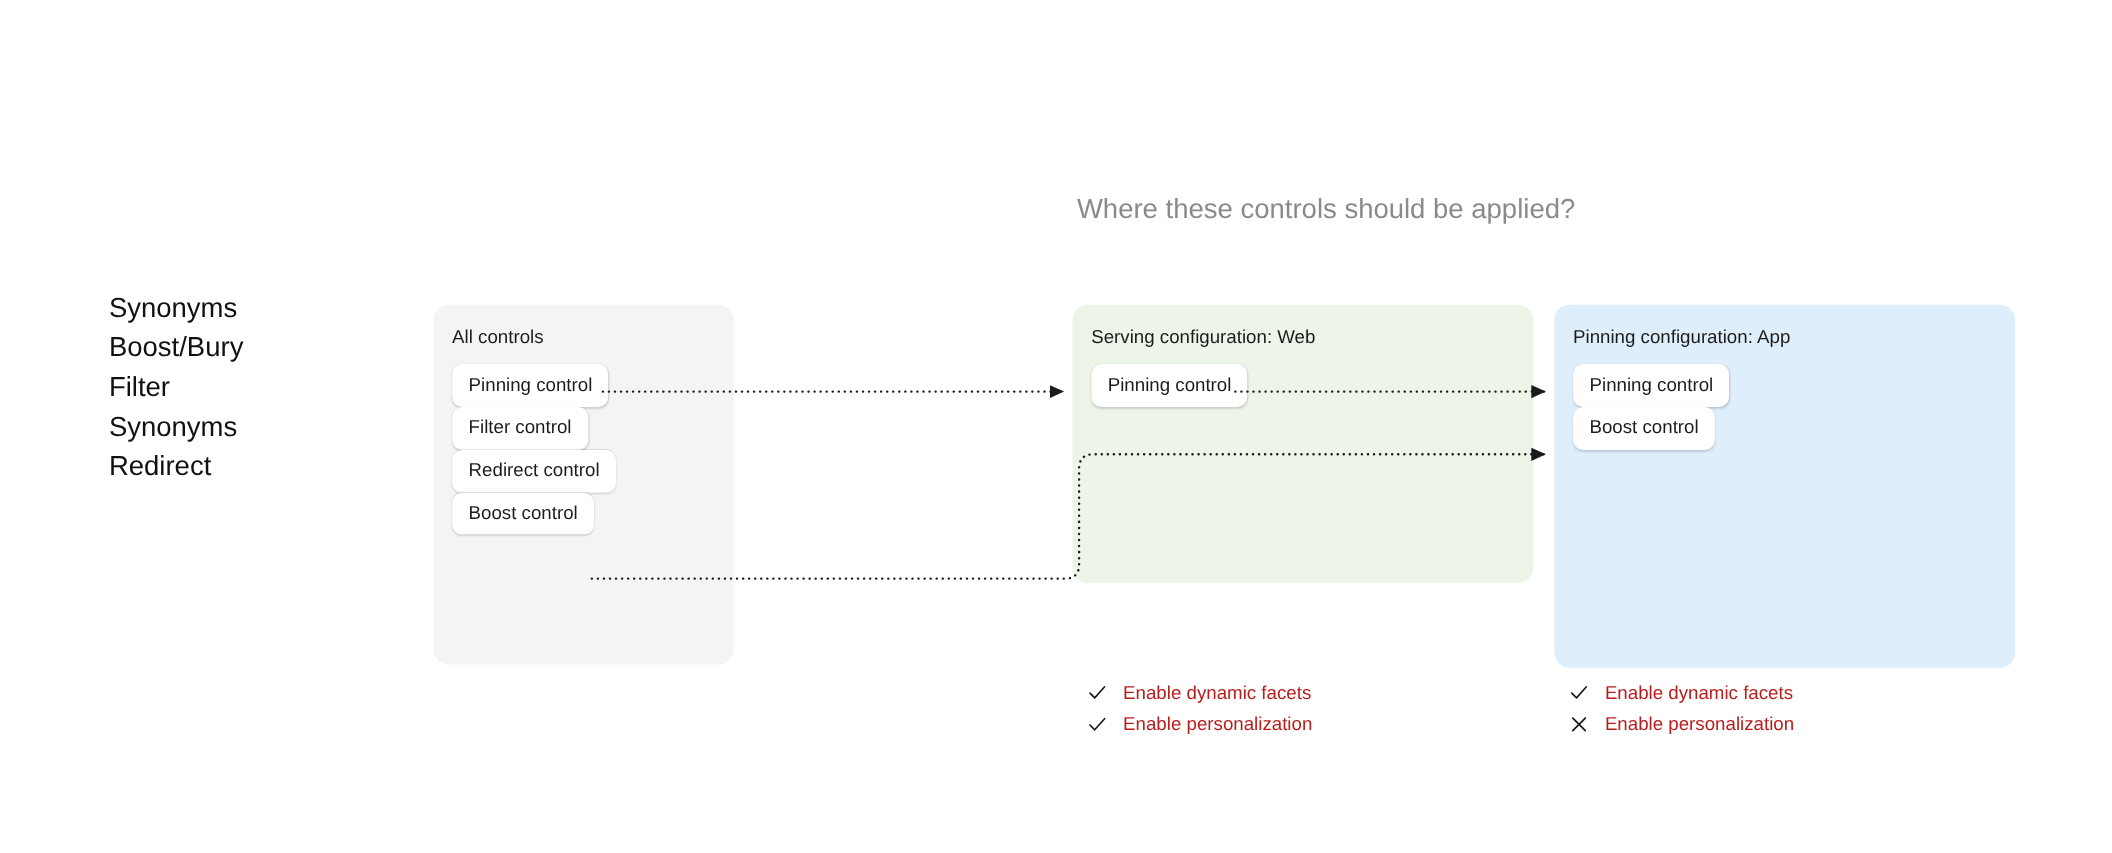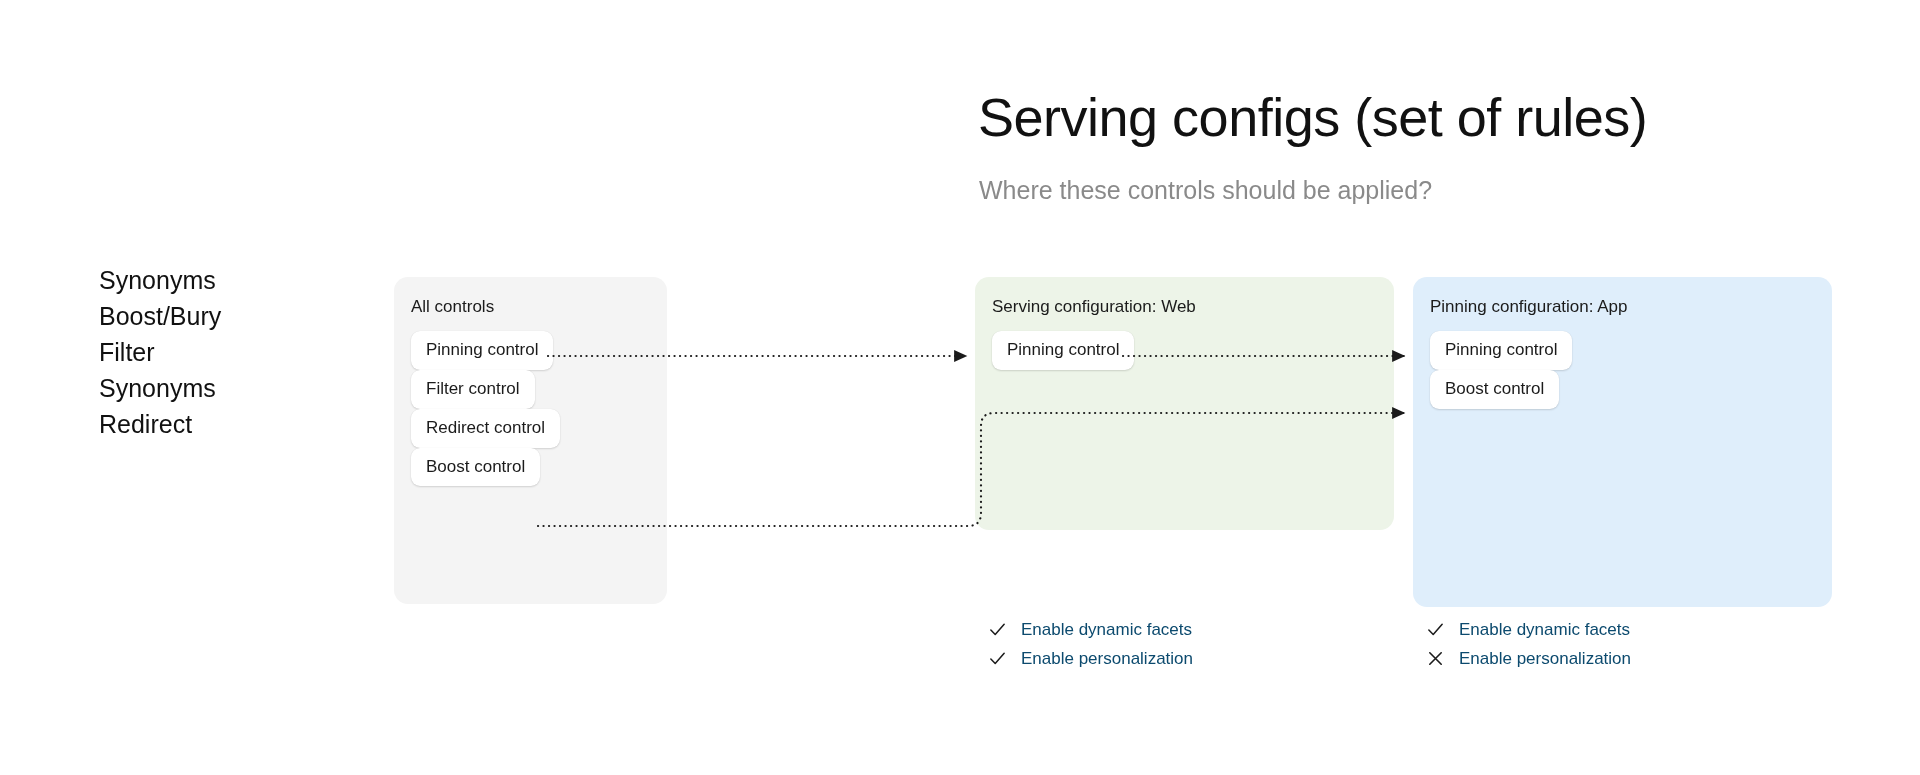--- a/index.html
+++ b/index.html
@@ -91,40 +91,39 @@
     display: flex; flex-direction: column;
     gap: 10px;
   }
   #options-web { left: 988px;  top: 620px; }
   #options-app { left: 1426px; top: 620px; }
   .option-row { display: flex; align-items: center; gap: 14px; }
   .option-icon { width: 19px; height: 19px; flex: 0 0 19px; display: block; }
   .option-label {
     font-size: 17px;
     font-weight: 400;
-    color: #0c4a6e;
+    color: #b91c1c;
     white-space: nowrap;
     line-height: 1;
   }
 
   
   #connectors {
     position: absolute;
     left: 0; top: 0;
     width: 1920px; height: 775px;
     pointer-events: none;
   }
 </style>
 </head>
 <body>
 
 <div id="stage">
 
 
-  <div class="h-title" id="title-right">Serving configs (set of rules)</div>
   <div class="h-sub" id="sub-right">Where these controls should be applied?</div>
 
   <div id="control-list">
     <div class="list-item">Synonyms</div>
     <div class="list-item">Boost/Bury</div>
     <div class="list-item">Filter</div>
     <div class="list-item">Synonyms</div>
     <div class="list-item">Redirect</div>
   </div>
 

